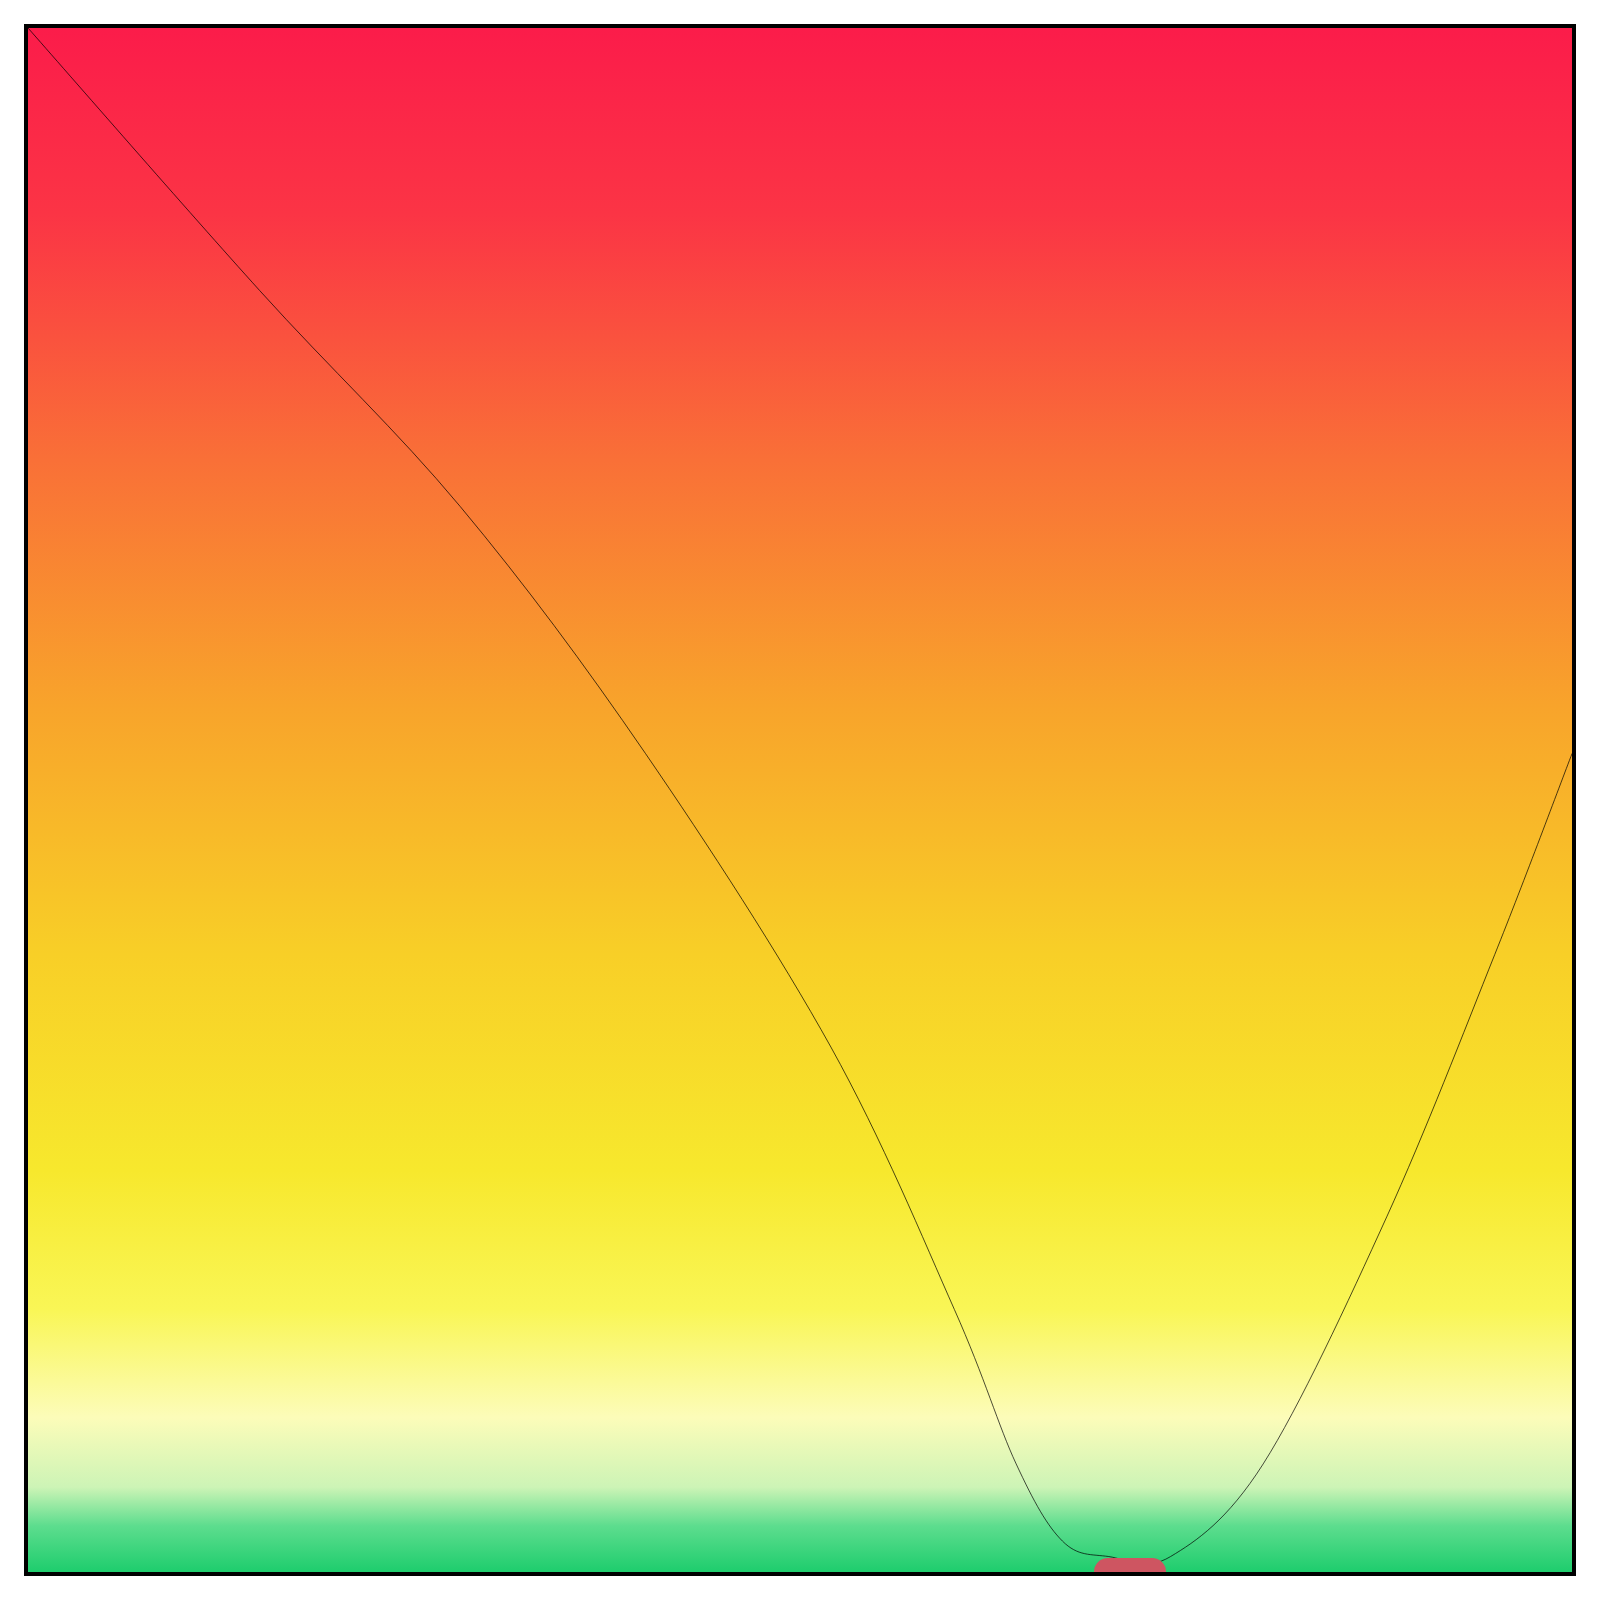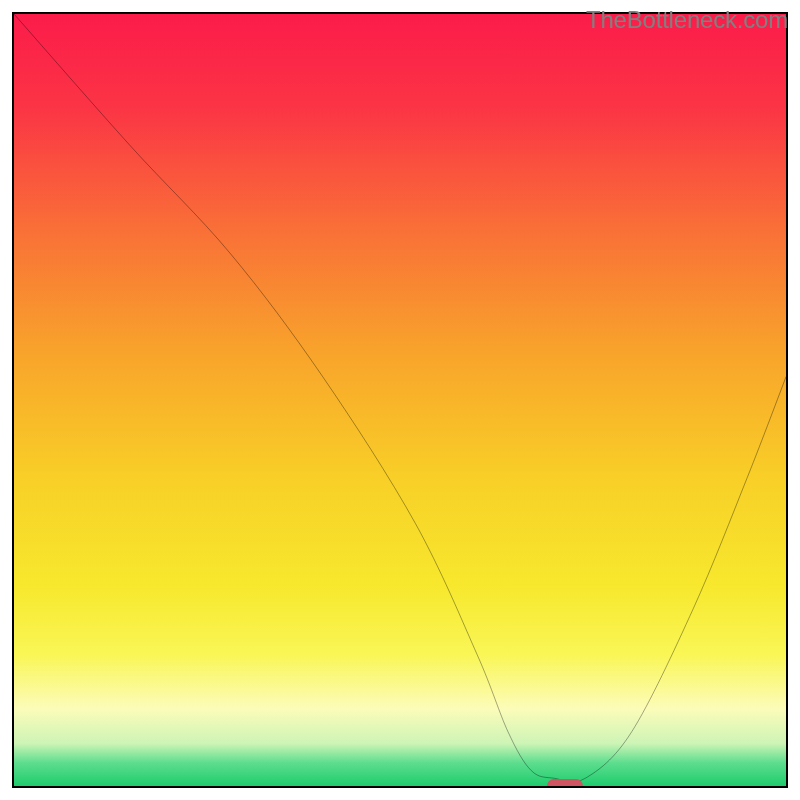--- a/index.html
+++ b/index.html
@@ -86,14 +86,13 @@
       <rect x="0" y="0" width="100" height="100" fill="url(#bg)"></rect>
     </svg>
 
     <svg class="curve" viewBox="0 0 100 100" preserveAspectRatio="none">
       <path id="curve-path" d="M 0 0 C 2.5 2.8333333333333335, 10.333333333333332 11.833333333333332, 15 17 C 19.666666666666668 22.166666666666668, 23.833333333333332 26, 28 31 C 32.166666666666664 36, 36 41.166666666666664, 40 47 C 44 52.833333333333336, 48.666666666666664 60, 52 66 C 55.333333333333336 72, 58 78.5, 60 83 C 62 87.5, 62.833333333333336 90.5, 64 93 C 65.16666666666667 95.5, 66 97, 67 98 C 68 99, 68.83333333333333 98.83333333333333, 70 99 C 71.16666666666667 99.16666666666667, 72.33333333333333 100, 74 99 C 75.66666666666667 98, 77.66666666666667 96.66666666666667, 80 93 C 82.33333333333333 89.33333333333333, 85.5 82.5, 88 77 C 90.5 71.5, 93 65, 95 60 C 97 55, 99.16666666666667 49.166666666666664, 100 47" fill="none" stroke="#000" stroke-width="0.35" stroke-linecap="round" stroke-linejoin="round" vector-effect="non-scaling-stroke"></path>
     </svg>
 
     <div class="marker" id="marker" style="left: 550.96px; top: 772.12px; background: rgb(206, 85, 97);"></div>
   </div>
 
-  <div class="wm">TheBottleneck.com</div>
 </div>
 
 </body></html>

